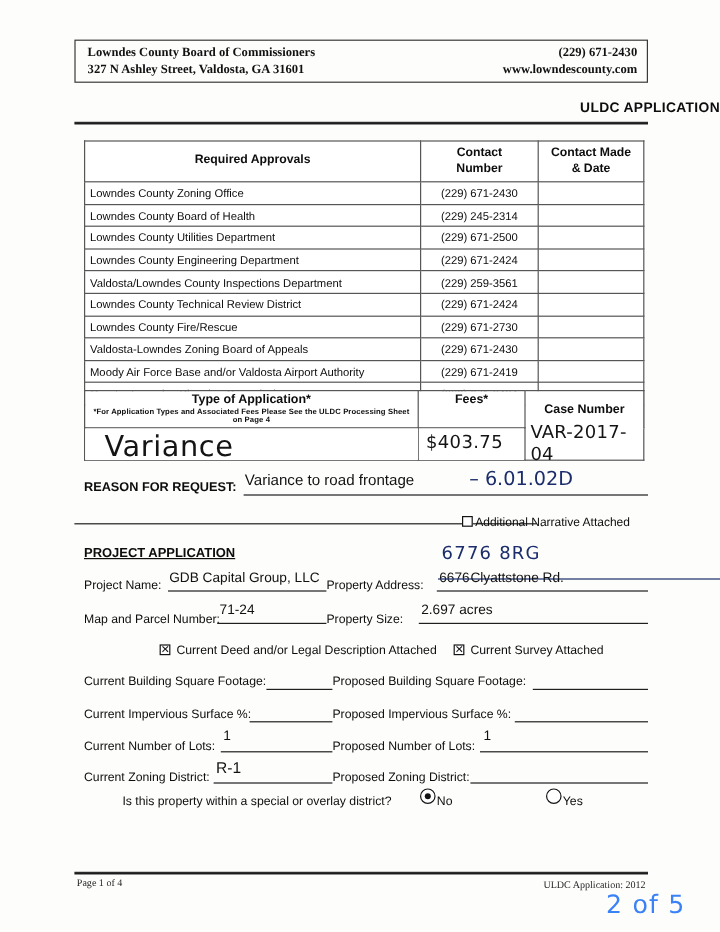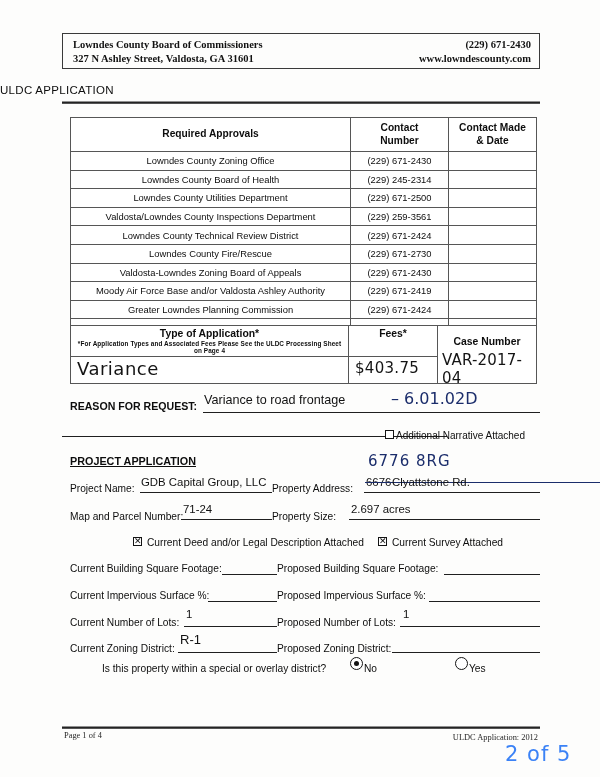--- a/index.html
+++ b/index.html
@@ -53,23 +53,23 @@
     line-height: 14px;
     color: #121212;
     white-space: nowrap;
   }
 
   .doc-title {
     position: absolute;
     left: 0;
     top: 84px;
     width: 600px;
-    text-align: left;
+    text-align: right;
     font-size: 11.5px;
-    font-weight: normal;
+    font-weight: bold;
     letter-spacing: .3px;
   }
   .rule-thick {
     position: absolute;
     left: 62px;
     width: 478px;
     height: 3px;
     background: linear-gradient(to bottom,#ececec 0%, #2b2b2b 35%, #1a1a1a 70%, #9a9a9a 100%);
   }
   #rule-top { top: 101px; }
@@ -82,21 +82,20 @@
     top: 117px;
     width: 466px;
     border-collapse: collapse;
     table-layout: fixed;
   }
   .tbl td, .tbl th {
     border: 1px solid #565656;
     font-size: 9.4px;
     padding: 0;
     background: #fff;
-    text-align: center;
   }
   .tbl th {
     font-weight: bold;
     text-align: center;
     font-size: 10.2px;
     line-height: 12.5px;
     padding: 4px 2px;
   }
   .tbl td.agency {
     padding: 2px 4px;
@@ -160,23 +159,23 @@
     color: #141414;
     font-weight: 400;
   }
   .hand-blue {
     font-family: "DejaVu Sans", sans-serif;
     color: #1b2d6b;
     font-weight: 500;
   }
   .hw-variance {
     position: absolute;
-    left: 6px;
+    left: 16px;
     top: 1px;
-    font-size: 18px;
+    font-size: 24px;
     letter-spacing: .5px;
   }
   .hw-fee {
     position: absolute;
     left: 6px;
     top: 2px;
     font-size: 15px;
     letter-spacing: .3px;
   }
   .hw-case {
@@ -319,41 +318,46 @@
         <td class="agency">Lowndes County Board of Health</td>
         <td class="phone">(229) 245-2314</td>
         <td class="made"></td>
       </tr>
       <tr>
         <td class="agency">Lowndes County Utilities Department</td>
         <td class="phone">(229) 671-2500</td>
         <td class="made"></td>
       </tr>
       <tr>
+        <td class="agency">Lowndes County Engineering Department</td>
+        <td class="phone">(229) 671-2424</td>
+        <td class="made"></td>
+      </tr>
+      <tr>
         <td class="agency">Valdosta/Lowndes County Inspections Department</td>
         <td class="phone">(229) 259-3561</td>
         <td class="made"></td>
       </tr>
       <tr>
         <td class="agency">Lowndes County Technical Review District</td>
         <td class="phone">(229) 671-2424</td>
         <td class="made"></td>
       </tr>
       <tr>
         <td class="agency">Lowndes County Fire/Rescue</td>
         <td class="phone">(229) 671-2730</td>
         <td class="made"></td>
       </tr>
       <tr>
         <td class="agency">Valdosta-Lowndes Zoning Board of Appeals</td>
         <td class="phone">(229) 671-2430</td>
         <td class="made"></td>
       </tr>
       <tr>
-        <td class="agency">Moody Air Force Base and/or Valdosta Ashley Authority</td>
+        <td class="agency">Moody Air Force Base and/or Valdosta Airport Authority</td>
         <td class="phone">(229) 671-2419</td>
         <td class="made"></td>
       </tr>
       <tr>
         <td class="agency">Greater Lowndes Planning Commission</td>
         <td class="phone">(229) 671-2424</td>
         <td class="made"></td>
       </tr>
       <tr>
         <td class="agency">Lowndes County Board of Commissioners</td>

